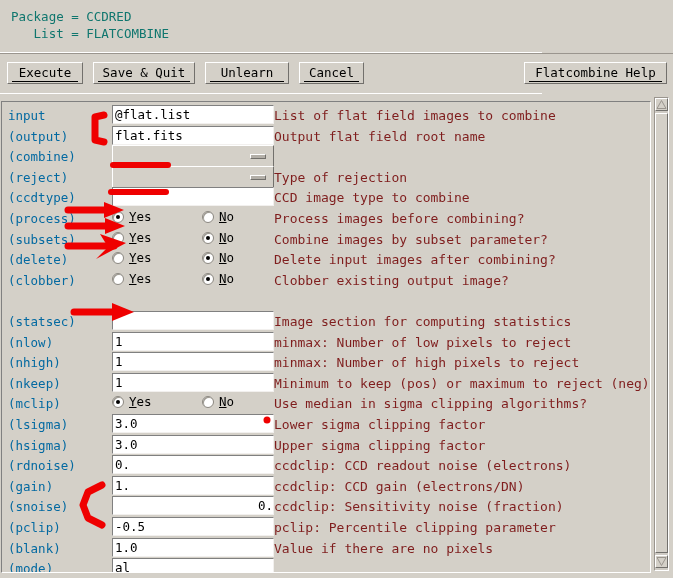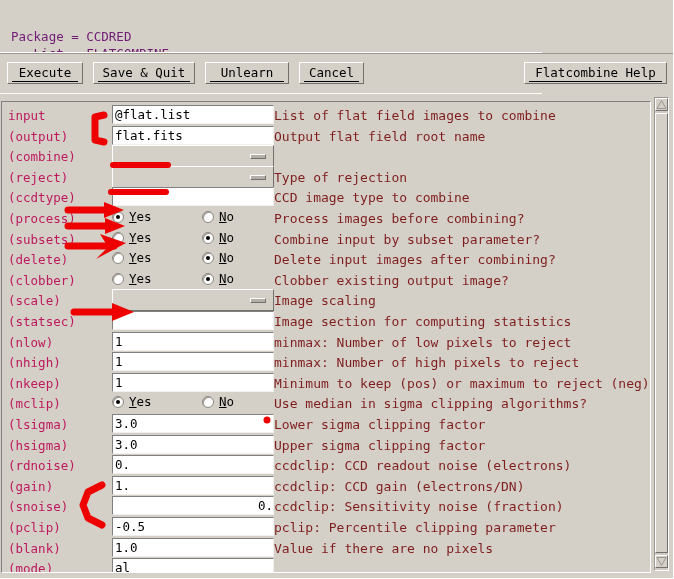--- a/index.html
+++ b/index.html
@@ -27,24 +27,23 @@
   
   .header {
     position: absolute;
     left: 0; top: 0;
     width: 674px; height: 52px;
     background: #d4d0c8;
   }
   .hdr-line {
     position: absolute;
     font-size: 12.5px;
-    color: #701a75;
+    color: #0f766e;
     white-space: pre;
     letter-spacing: 0px;
-    margin-top: 20px;
   }
   .hdr-pkg { left: 11px; top: 9px; }
   .hdr-task { left: 11px; top: 26px; }
 
   
   .btnbar {
     position: absolute;
     left: 0; top: 52px;
     width: 542px; height: 42px;
     background: #d4d0c8;
@@ -118,21 +117,21 @@
     position: absolute;
     left: 0;
     width: 650px;
     height: 26px;
   }
   .lbl {
     position: absolute;
     left: 6px;
     top: 4px;
     font-size: 12.5px;
-    color: #be185d;
+    color: #0369a1;
     white-space: pre;
   }
   .desc {
     position: absolute;
     left: 272px;
     top: 4px;
     font-size: 13px;
     color: #7f1d1d;
     white-space: pre;
   }
@@ -388,21 +387,21 @@
           <div class="radio-grp">
             <div class="rad rad-yes">
               <span class="rad-dot"></span>
               <span class="rad-txt"><u>Y</u>es</span>
             </div>
             <div class="rad rad-no">
               <span class="rad-dot on"></span>
               <span class="rad-txt"><u>N</u>o</span>
             </div>
           </div>
-          <div class="desc">Combine input by subset parameter?</div>
+          <div class="desc">Combine images by subset parameter?</div>
         </div>
         <div class="row" style="top: 146.2px;">
           <div class="lbl">(delete)</div>
           <div class="radio-grp">
             <div class="rad rad-yes">
               <span class="rad-dot"></span>
               <span class="rad-txt"><u>Y</u>es</span>
             </div>
             <div class="rad rad-no">
               <span class="rad-dot on"></span>
@@ -417,28 +416,20 @@
             <div class="rad rad-yes">
               <span class="rad-dot"></span>
               <span class="rad-txt"><u>Y</u>es</span>
             </div>
             <div class="rad rad-no">
               <span class="rad-dot on"></span>
               <span class="rad-txt"><u>N</u>o</span>
             </div>
           </div>
           <div class="desc">Clobber existing output image?</div>
-        </div>
-        <div class="row" style="top: 187.4px;">
-          <div class="lbl">(scale)</div>
-          <div class="optmenu">
-            <span class="opt-val">mode</span>
-            <span class="opt-ind"></span>
-          </div>
-          <div class="desc">Image scaling</div>
         </div>
         <div class="row" style="top: 208px;">
           <div class="lbl">(statsec)</div>
           <div class="tin">
             <span class="tin-val"></span>
           </div>
           <div class="desc">Image section for computing statistics</div>
         </div>
         <div class="row" style="top: 228.6px;">
           <div class="lbl">(nlow)</div>

